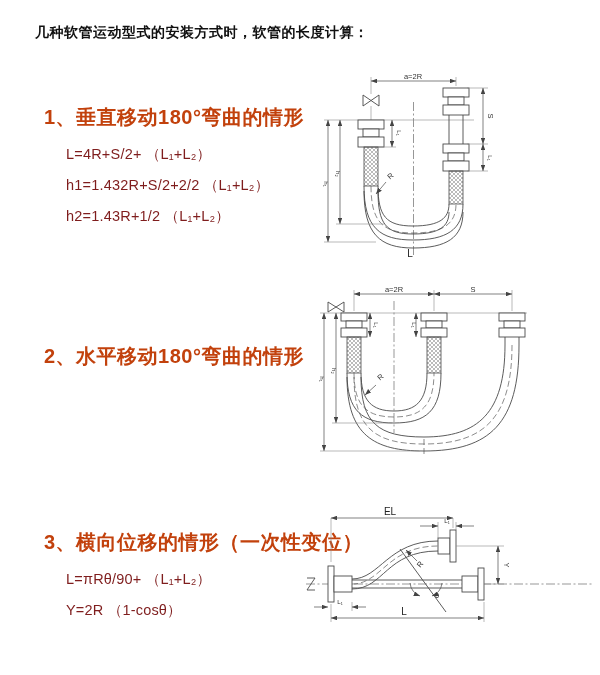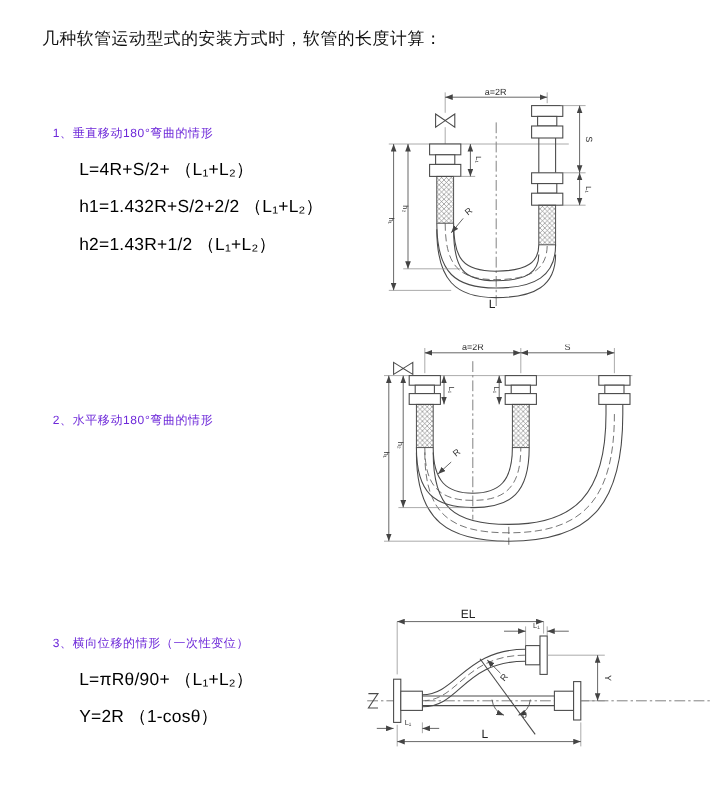--- a/index.html
+++ b/index.html
@@ -1,28 +1,28 @@
 <!DOCTYPE html>
 <html><head>
 <meta charset="utf-8">
 <style>
   html,body{margin:0;padding:0;}
   body{
     width:600px;height:675px;background:#ffffff;position:relative;overflow:hidden;
     font-family:"Liberation Sans","DejaVu Sans",sans-serif;color:#1c1c1c;
   }
   .doc-title{
-    position:absolute;left:35px;top:24px;font-size:14px;font-weight:normal;
+    position:absolute;left:35px;top:24px;font-size:14px;font-weight:bold;
     letter-spacing:0.5px;color:#111;
   }
   .sec{position:absolute;left:44px;}
   #sec1{top:104px;} #sec2{top:300px;margin-top:43px;} #sec3{top:529px;}
-  .sec-h{margin:0 0 8px 0;font-size:10px;font-weight:normal;color:#6d28d9;letter-spacing:0.5px;}
+  .sec-h{margin:0 0 8px 0;font-size:20px;font-weight:bold;color:#c2410c;letter-spacing:0.5px;}
   .formulas{padding-left:22px;}
-  .frm{height:31px;display:flex;align-items:center;font-size:14.5px;color:#000000;letter-spacing:0.2px;text-align:center;}
+  .frm{height:31px;display:flex;align-items:center;font-size:14.5px;color:#7f1d1d;letter-spacing:0.2px;text-align:center;}
   .dwrap{position:absolute;}
   #d1{left:314px;top:74px;}
   #d2{left:312px;top:287px;}
   #d3{left:300px;top:506px;text-align:center;}
   svg{display:block;}
   .ln{stroke:#4a4a4a;stroke-width:0.9;fill:none;}
   .thin{stroke:#8a8a8a;stroke-width:0.6;fill:none;}
   .dim{stroke:#4a4a4a;stroke-width:0.7;fill:none;}
   .cl{stroke:#6a6a6a;stroke-width:0.7;fill:none;stroke-dasharray:9 2.5 2 2.5;}
   .hd{stroke:#5a5a5a;stroke-width:0.7;fill:none;stroke-dasharray:6 3;}

